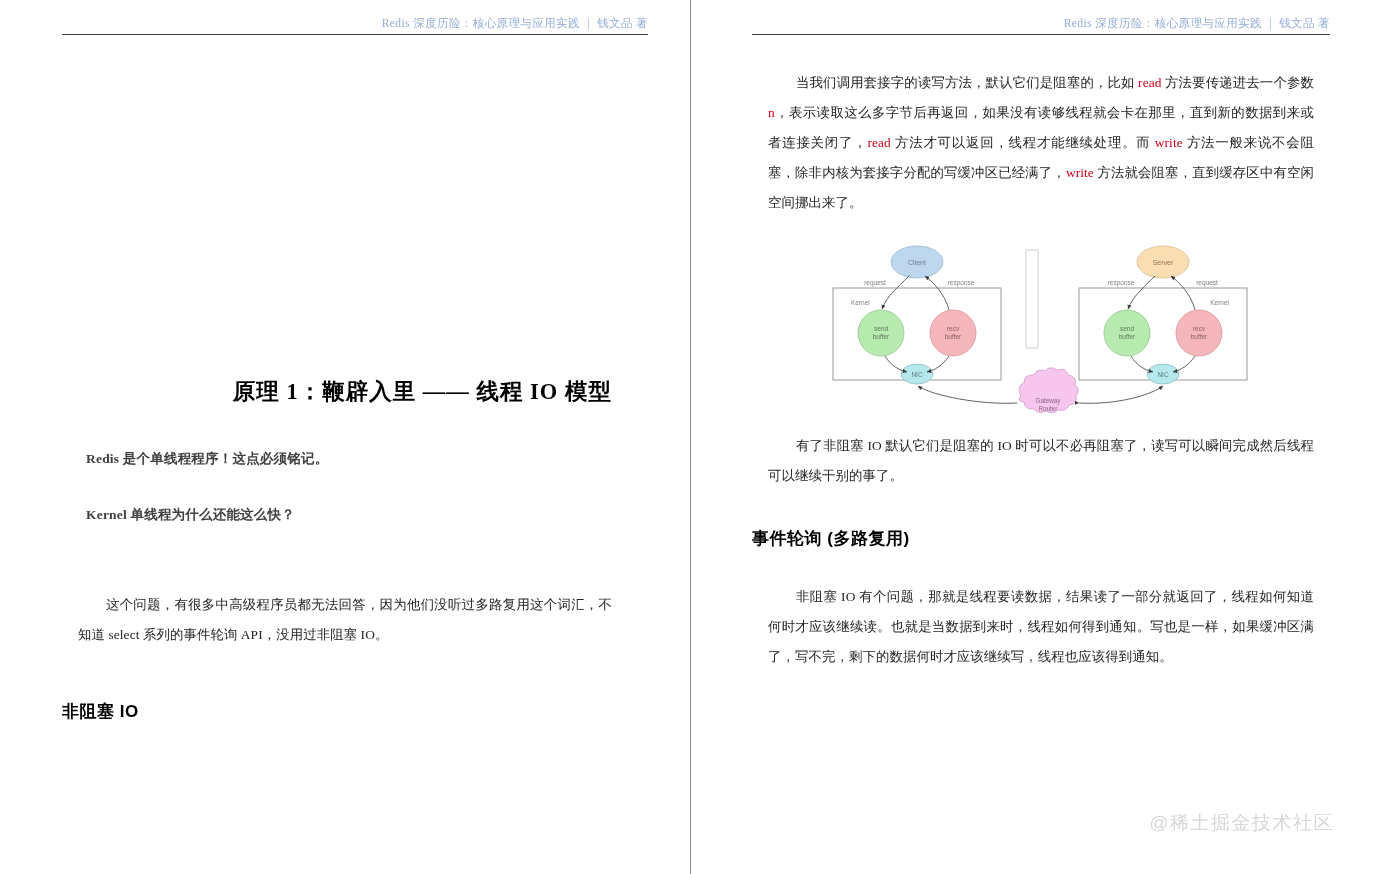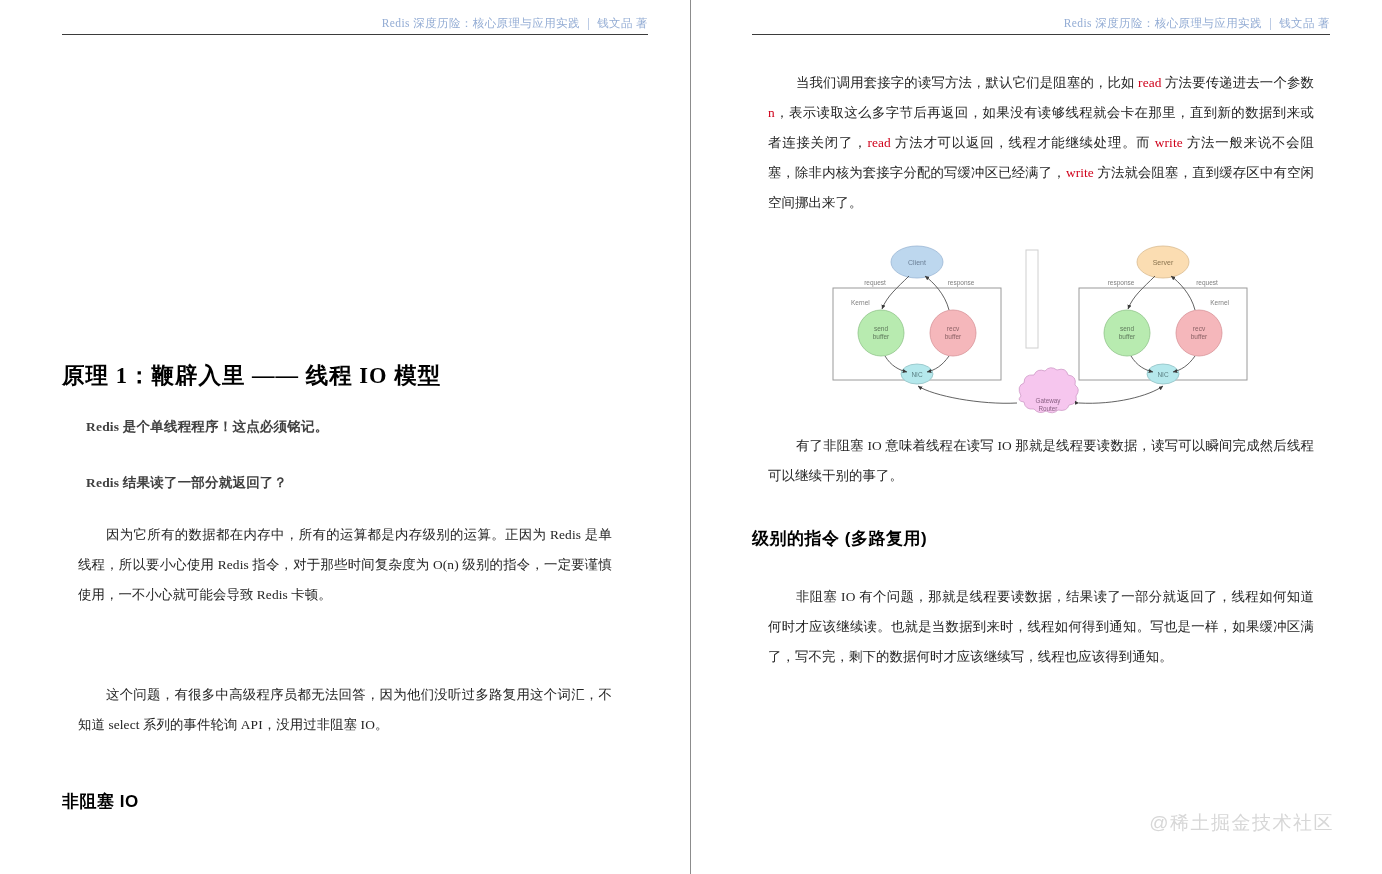--- a/index.html
+++ b/index.html
@@ -57,25 +57,25 @@
   }
   .runhead-text .sep { padding: 0 4px; }
   .runhead-rule {
     margin-top: 4px;
     height: 1px;
     background: #3b3b3b;
   }
 
   
   .h1 {
-    text-align: left;
+    text-align: right;
     font-size: 22.5px;
     font-weight: bold;
     letter-spacing: 1px;
-    margin: 0;
+    margin: 16px;
     line-height: 1.4;
     color: #000;
   }
   .h2 {
     font-size: 17px;
     font-weight: bold;
     letter-spacing: .5px;
     margin: 0;
     color: #000;
     font-family: "Liberation Sans", "DejaVu Sans", sans-serif;
@@ -153,23 +153,22 @@
 
       <h1 class="h1">原理 1：鞭辟入里 —— 线程 IO 模型</h1>
 
       <div class="gap-26"></div>
 
       <h3 class="h3">Redis 是个单线程程序！这点必须铭记。</h3>
       <div class="gap-12"></div>
 
       <div class="gap-26"></div>
 
-      <h3 class="h3">Redis 结果读了一部分就返回了？</h3>
+      <h3 class="h3">Kernel 单线程为什么还能这么快？</h3>
       <div class="gap-12"></div>
-      <p class="para">因为它所有的数据都在内存中，所有的运算都是内存级别的运算。正因为 Redis 是单线程，所以要小心使用 Redis 指令，对于那些时间复杂度为 O(n) 级别的指令，一定要谨慎使用，一不小心就可能会导致 Redis 卡顿。</p>
 
       <div class="gap-26"></div>
 
       <div class="gap-12"></div>
       <p class="para">这个问题，有很多中高级程序员都无法回答，因为他们没听过多路复用这个词汇，不知道 select 系列的事件轮询 API，没用过非阻塞 IO。</p>
 
       <div class="gap-34"></div>
 
       <h2 class="h2">非阻塞 IO</h2>
     </div>
@@ -256,25 +255,25 @@
             <text x="227" y="163" text-anchor="middle" font-family="'Liberation Sans',sans-serif" font-size="6.3" fill="#8a6084">Gateway</text>
             <text x="227" y="171" text-anchor="middle" font-family="'Liberation Sans',sans-serif" font-size="6.3" fill="#8a6084">Router</text>
           </g>
 
           <path d="M196,163 C160,165 112,156 97,146" fill="none" stroke="#3a3a3a" stroke-width="0.8" marker-end="url(#arrow)"></path>
           <path d="M258,163 C294,165 328,156 342,146" fill="none" stroke="#3a3a3a" stroke-width="0.8" marker-start="url(#arrow)" marker-end="url(#arrow)"></path>
         </svg>
       </div>
 
 
-      <p class="para">有了非阻塞 IO 意味着线程在读写 IO 那就是线程要读数据，读写可以瞬间完成然后线程可以继续干别的事了。</p>
+      <p class="para">有了非阻塞 IO 默认它们是阻塞的 IO 时可以不必再阻塞了，读写可以瞬间完成然后线程可以继续干别的事了。</p>
 
       <div class="gap-20"></div>
 
-      <h2 class="h2">级别的指令 (多路复用)</h2>
+      <h2 class="h2">事件轮询 (多路复用)</h2>
 
       <div class="gap-16"></div>
 
       <p class="para">非阻塞 IO 有个问题，那就是线程要读数据，结果读了一部分就返回了，线程如何知道何时才应该继续读。也就是当数据到来时，线程如何得到通知。写也是一样，如果缓冲区满了，写不完，剩下的数据何时才应该继续写，线程也应该得到通知。</p>
     </div>
 
     <div class="watermark">@稀土掘金技术社区</div>
   </div>
 
   <div class="spine"></div>

